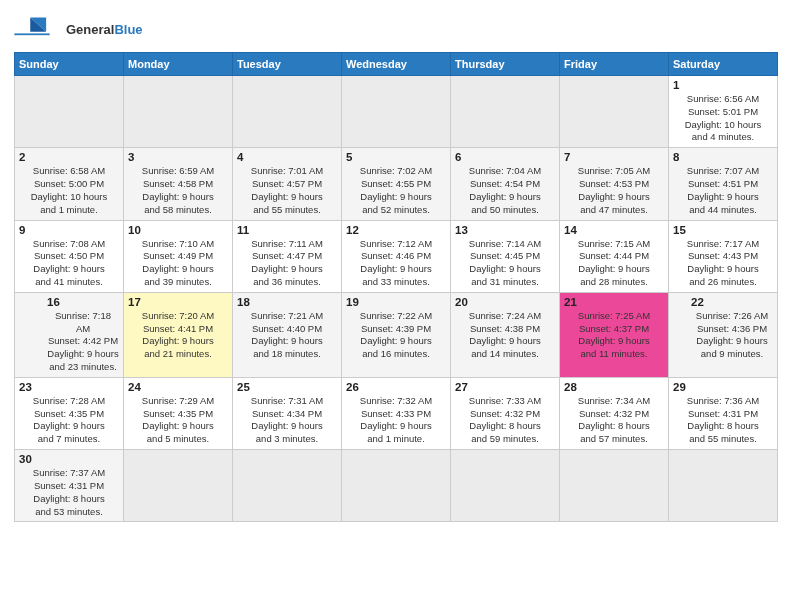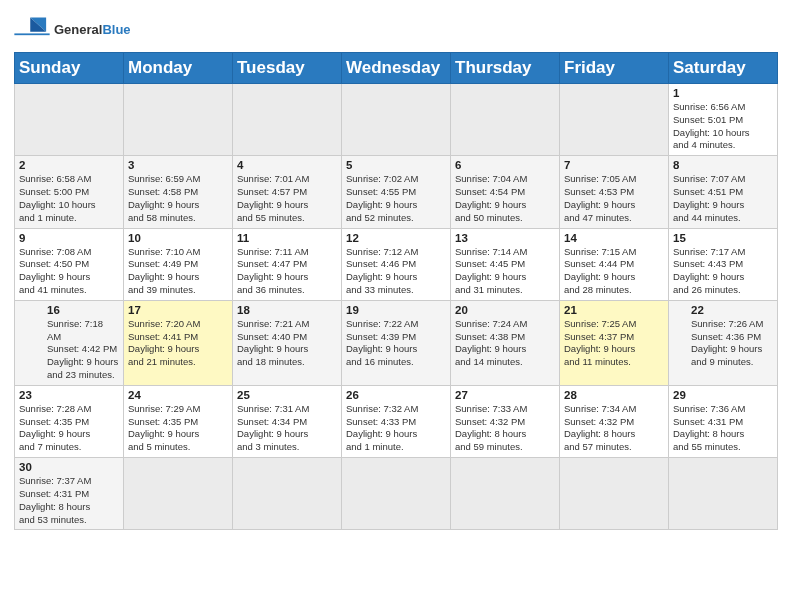--- a/index.html
+++ b/index.html
@@ -18,21 +18,21 @@
     }
     .header {
       display: flex;
       justify-content: space-between;
       align-items: flex-start;
       margin-bottom: 8px;
     }
     .logo {
       display: flex;
       align-items: center;
-      gap: 4px;
+      gap: 16px;
       margin-top: 4px;
     }
     .logo-icon {
       width: 36px;
       height: 30px;
     }
     .title-block {
       text-align: right;
     }
     .month-title {
@@ -47,21 +47,21 @@
       margin-top: 2px;
     }
     .calendar {
       width: 100%;
       border-collapse: collapse;
       border: 1px solid #ccc;
     }
     .calendar th {
       background: #2a7abf;
       color: #fff;
-      font-size: 17px;
+      font-size: 11px;
       font-weight: bold;
       padding: 5px 4px;
       text-align: left;
       border: 1px solid #2068a8;
     }
     .calendar td {
       vertical-align: top;
       border: 1px solid #ccc;
       padding: 3px 4px;
       width: calc(100% / 7);
@@ -75,20 +75,21 @@
       font-weight: bold;
       font-size: 11.5px;
       color: #222;
       display: block;
       margin-bottom: 2px;
     }
     .day-info {
       font-size: 9.5px;
       color: #333;
       line-height: 1.35;
+      text-align: center;
     }
     .calendar tr:nth-child(odd) td:not(.empty) {
       background: #fff;
     }
     .calendar tr:nth-child(even) td:not(.empty) {
       background: #f4f4f4;
     }
     .calendar tr td.empty {
       background: #ebebeb;
     }
@@ -216,21 +217,21 @@
             <div class="day-info">Sunrise: 7:21 AM<br>Sunset: 4:40 PM<br>Daylight: 9 hours<br>and 18 minutes.</div>
           </td>
           <td style="background: rgb(244, 244, 244); margin-top: 48px;">
             <span class="day-number">19</span>
             <div class="day-info">Sunrise: 7:22 AM<br>Sunset: 4:39 PM<br>Daylight: 9 hours<br>and 16 minutes.</div>
           </td>
           <td style="background: rgb(244, 244, 244);">
             <span class="day-number">20</span>
             <div class="day-info">Sunrise: 7:24 AM<br>Sunset: 4:38 PM<br>Daylight: 9 hours<br>and 14 minutes.</div>
           </td>
-          <td style="background: #fef9c3;">
+          <td style="background: #ec4899;">
             <span class="day-number">21</span>
             <div class="day-info">Sunrise: 7:25 AM<br>Sunset: 4:37 PM<br>Daylight: 9 hours<br>and 11 minutes.</div>
           </td>
           <td style="background: rgb(244, 244, 244); padding-left: 22px;">
             <span class="day-number">22</span>
             <div class="day-info">Sunrise: 7:26 AM<br>Sunset: 4:36 PM<br>Daylight: 9 hours<br>and 9 minutes.</div>
           </td>
         </tr>
         <tr>
           <td>

